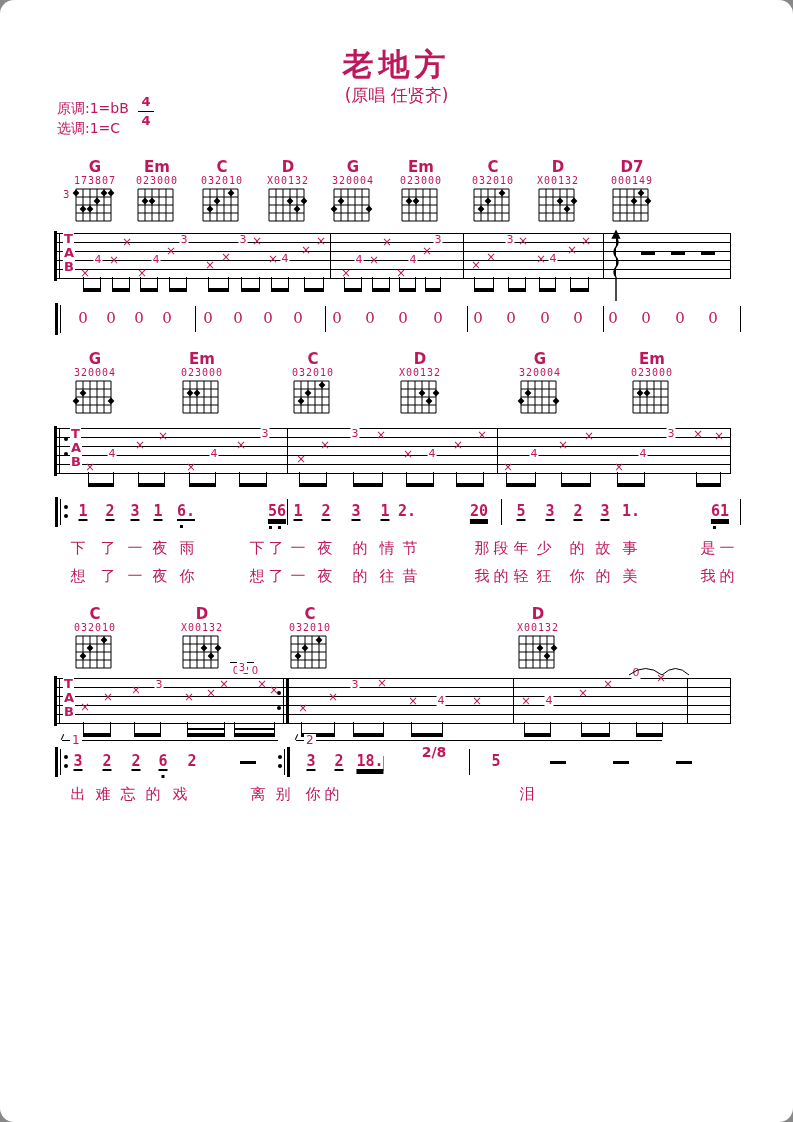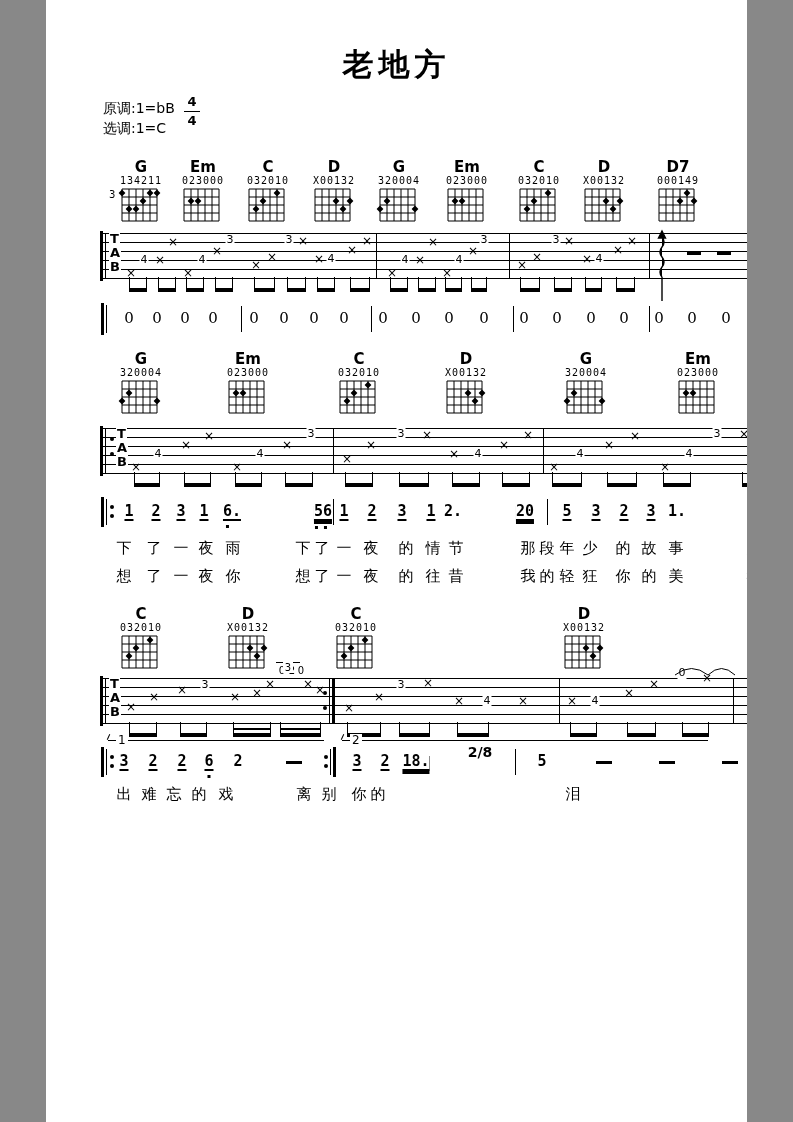--- a/index.html
+++ b/index.html
@@ -1,17 +1,17 @@
 <!DOCTYPE html>
 <html><head>
 <meta charset="utf-8">
 <style>
   html,body{margin:0;padding:0;background:#888;}
-  #page{position:relative;width:701px;height:1122px;background:#fff;margin:0 auto;
-        font-family:"DejaVu Sans",sans-serif;color:#000000;overflow:hidden;}
+  #page{position:relative;width:793px;height:1122px;background:#fff;margin:0 auto;
+        font-family:"DejaVu Sans",sans-serif;color:#be185d;overflow:hidden;border-radius:14px;}
   #song-title{position:absolute;left:0;right:0;top:44px;text-align:center;
         font-size:31px;font-weight:bold;letter-spacing:5px;}
   #song-subtitle{position:absolute;left:0;right:0;top:84px;text-align:center;font-size:17px;}
   #key-block{position:absolute;left:57px;top:98px;font-size:14px;line-height:20px;}
   #time-sig{position:absolute;left:138px;top:94px;width:16px;text-align:center;
         font-size:13px;font-weight:bold;line-height:16px;}
   #time-sig .bar{height:1px;background:#000;margin:1px 0;}
   .chord{position:absolute;text-align:center;transform:translateX(-50%);width:70px;}
   .cname{font-size:15px;font-weight:bold;line-height:15px;}
   .cfing{font-family:"DejaVu Sans Mono",monospace;font-size:10px;line-height:12px;letter-spacing:1px;}
@@ -42,31 +42,32 @@
   .voltalbl{position:absolute;font-size:12px;top:0px;background:#fff;padding:0 2px;line-height:12px;}
   .timechg{position:absolute;font-size:14px;font-weight:bold;transform:translateX(-50%);}
   .tuplet{position:absolute;border-top:1px solid #000;text-align:center;}
   .tuplet span{position:relative;top:-7px;background:#fff;font-size:10px;padding:0 2px;}
 </style>
 </head>
 <body>
 
 <div id="page">
   <div id="song-title">老地方</div>
+  <div id="song-subtitle">(原唱 任贤齐)</div>
   <div id="key-block">
     <div>原调:1=bB</div>
     <div>选调:1=C</div>
   </div>
   <div id="time-sig">
     <div>4</div>
     <div class="bar"></div>
     <div>4</div>
   </div>
   <div id="music">
-      <div class="chord" style="left: 95px; top: 160px;"><div class="cname">G</div><div class="cfing">134211</div><div class="cgridwrap"><svg width="46" height="38">
+      <div class="chord" style="left: 95px; top: 160px;"><div class="cname">G</div><div class="cfing">173807</div><div class="cgridwrap"><svg width="46" height="38">
             <line x1="4" x2="4" y1="2" y2="34" stroke="#000"></line>
             <line x1="11" x2="11" y1="2" y2="34" stroke="#000"></line>
             <line x1="18" x2="18" y1="2" y2="34" stroke="#000"></line>
             <line x1="25" x2="25" y1="2" y2="34" stroke="#000"></line>
             <line x1="32" x2="32" y1="2" y2="34" stroke="#000"></line>
             <line x1="39" x2="39" y1="2" y2="34" stroke="#000"></line>
             <line x1="4" x2="39" y1="2" y2="2" stroke="#000"></line>
             <line x1="4" x2="39" y1="10" y2="10" stroke="#000"></line>
             <line x1="4" x2="39" y1="18" y2="18" stroke="#000"></line>
             <line x1="4" x2="39" y1="26" y2="26" stroke="#000"></line>

